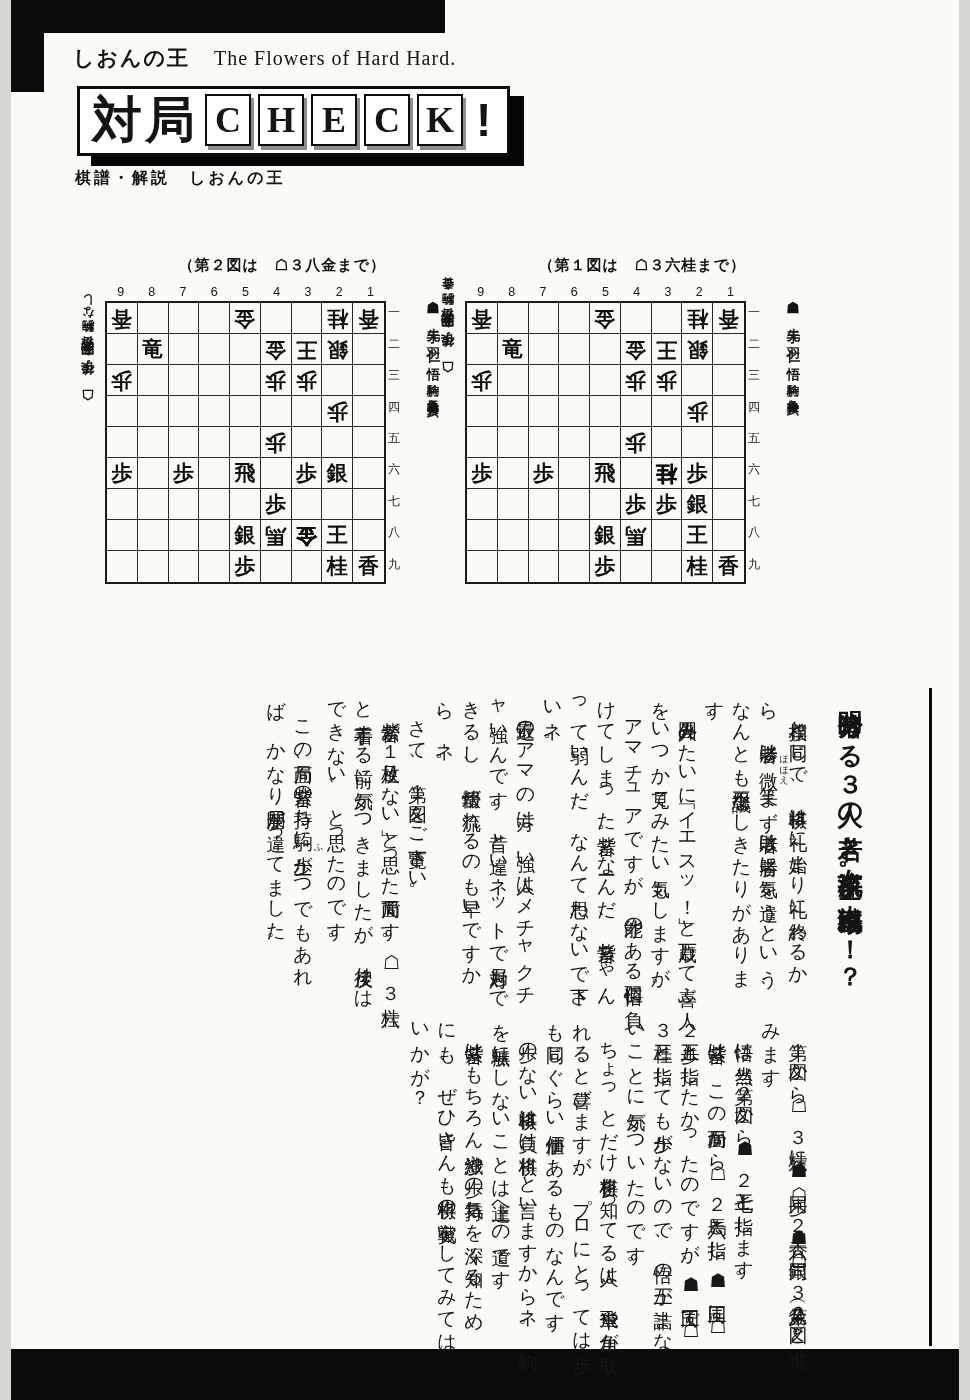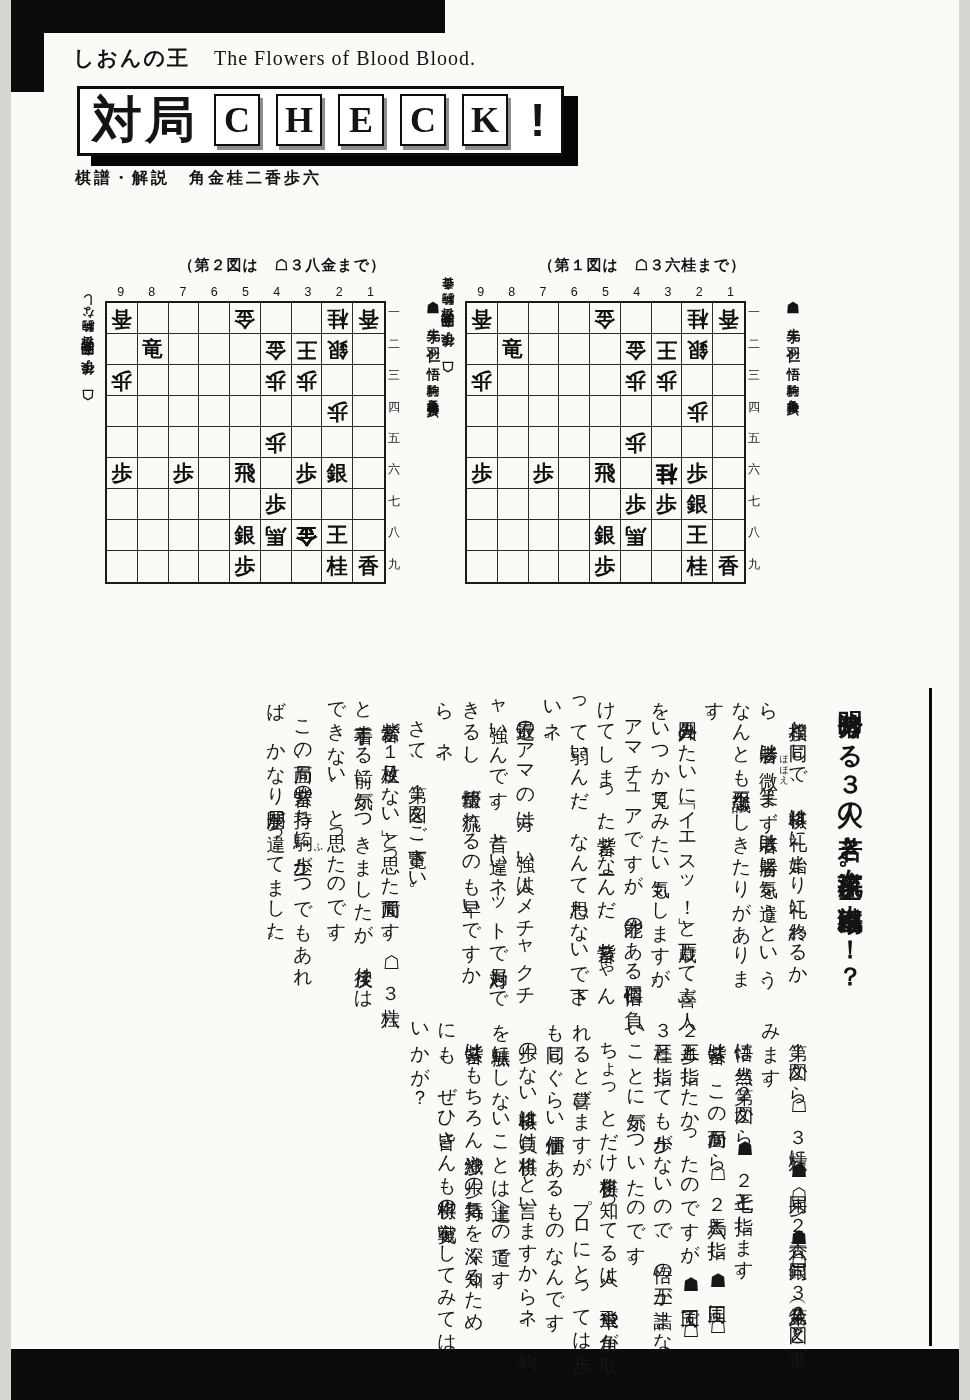--- a/index.html
+++ b/index.html
@@ -15,21 +15,21 @@
   #edge-bottom{left:0; top:1349px; width:970px; height:51px;}
   #divider-rule{left:918px; top:688px; width:3px; height:658px;}
 
   
   .series-line{position:absolute; left:62px; top:44px; display:flex; gap:24px; align-items:baseline;}
   .series-title{font-size:21px; font-weight:900; letter-spacing:2px;}
   .series-sub{font-family:"Liberation Serif", serif; font-size:20px; letter-spacing:1px;}
   .title-block{
     position:absolute; left:66px; top:86px; background:#fff;
     border:3px solid #0d0d0d; box-shadow:14px 10px 0 #050505;
-    padding:5px 16px 7px 12px; display:flex; align-items:center; gap:16px;
+    padding:5px 16px 7px 12px; display:flex; align-items:center; gap:7px;
   }
   .title-kanji{font-size:50px; font-weight:900; letter-spacing:3px; line-height:1;}
   .letter-box{
     width:42px; height:48px; border:2px solid #0d0d0d; background:#fff;
     box-shadow:3px 4px 0 #8d8d8d;
     display:flex; align-items:center; justify-content:center;
     font-family:"Liberation Serif", serif; font-weight:700; font-size:36px; line-height:1;
   }
   .title-bang{font-size:46px; font-weight:900; margin-left:6px; line-height:1;}
   .credit{position:absolute; left:64px; top:168px; font-size:16px; font-weight:700; letter-spacing:3px;}
@@ -86,34 +86,34 @@
 
 <div class="page">
 
   <div class="edge" id="edge-top"></div>
   <div class="edge" id="edge-left"></div>
   <div class="edge" id="edge-bottom"></div>
   <div class="edge" id="divider-rule"></div>
 
   <div class="series-line">
     <span class="series-title">しおんの王</span>
-    <span class="series-sub">The Flowers of Blood Blood.</span>
+    <span class="series-sub">The Flowers of Hard Hard.</span>
   </div>
 
   <div class="title-block">
     <span class="title-kanji">対局</span>
     <span class="letter-box">C</span>
     <span class="letter-box">H</span>
     <span class="letter-box">E</span>
     <span class="letter-box">C</span>
     <span class="letter-box">K</span>
     <span class="title-bang">!</span>
   </div>
 
-  <div class="credit">棋譜・解説　角金桂二香歩六</div>
+  <div class="credit">棋譜・解説　しおんの王</div>
 
   <div class="board-group" id="board-left">
       <div class="board-caption">（第２図は　☖３八金まで）</div>
       <div class="board-body">
         <div class="gote-strip"><span class="p-sym">☖</span><span class="p-name">後手　安岡紫音</span><span class="p-hand">持駒　なし</span></div>
         <div class="board-main">
           <div class="file-numbers">
             <span>9</span>
             <span>8</span>
             <span>7</span>

